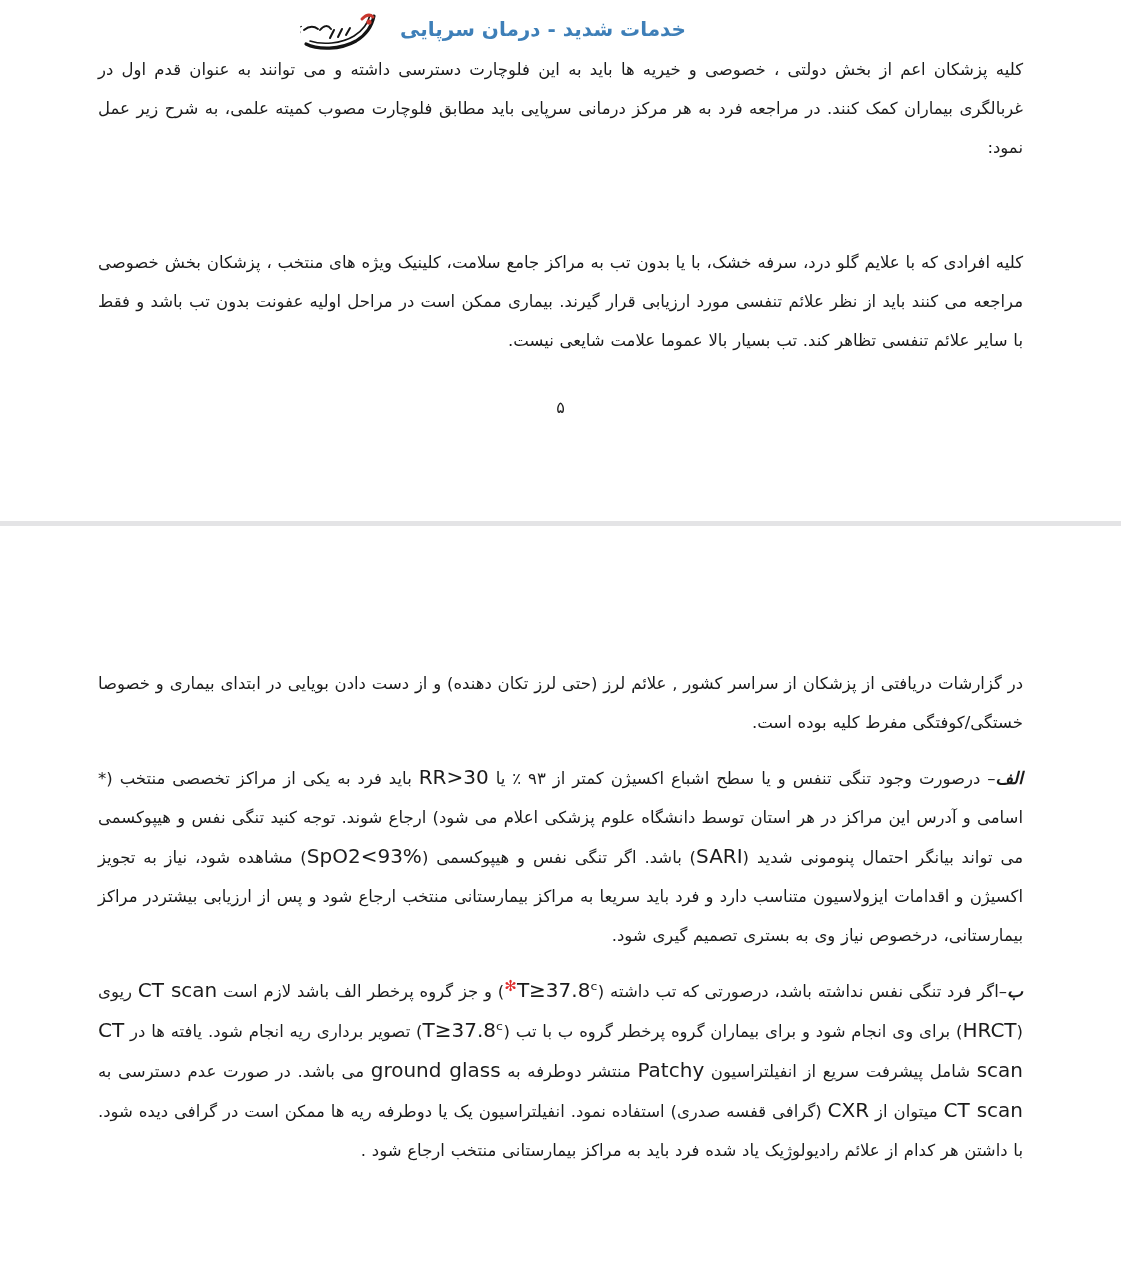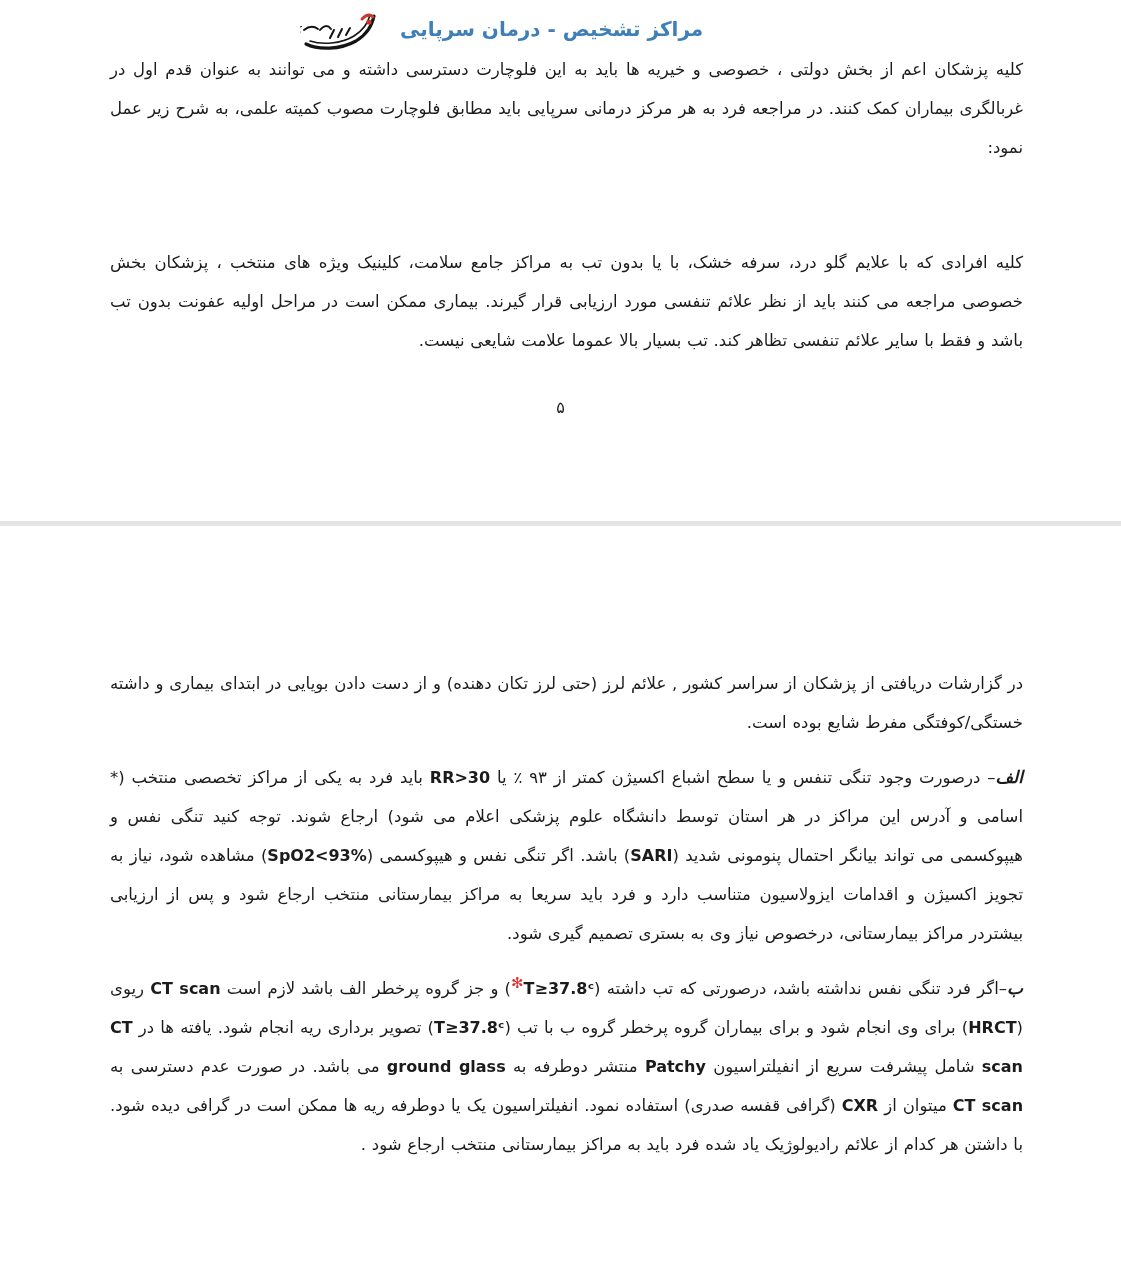--- a/index.html
+++ b/index.html
@@ -77,42 +77,41 @@
     right: 98px;
     left: 98px;
     direction: rtl;
     text-align: justify;
     text-align-last: right;
   }
   #page-one .doc-body  { top: 50px; }
   #page-two .doc-body  { top: 138px; }
 
   p.para {
-    margin: 0 0 22px 12px;
+    margin: 0 0 22px 0;
     font-size: 16.5px;
     line-height: 39px;
     color: #1b1b1b;
     text-align: justify;
     text-align-last: right;
     word-spacing: 0.5px;
   }
   p.para.tight { margin-bottom: 16px; }
   p.para.last  { margin-bottom: 0; }
 
   .lead {
     font-weight: bold;
     font-size: 17px;
     font-style: italic;
   }
   .latin {
     font-family: "DejaVu Sans", "Liberation Sans", sans-serif;
     direction: ltr;
     unicode-bidi: isolate;
-    font-size: 16px;
-    font-weight: bold;
+    font-size: 20px;
   }
   .asterisk {
     color: #e02b2b;
     font-size: 15px;
     vertical-align: super;
     line-height: 0;
   }
 
   
   .page-number {
@@ -127,21 +126,21 @@
   #page-one .page-number { top: 398px; }
 
   .spacer-block { height: 54px; }
 </style>
 </head>
 <body>
 
 <div class="page" id="page-one">
 
   <div class="doc-header">
-    <div class="doc-title">مراکز تشخیص - درمان سرپایی</div>
+    <div class="doc-title">خدمات شدید - درمان سرپایی</div>
     <div class="site-logo" aria-hidden="true">
       <svg width="86" height="46" viewBox="0 0 86 46" xmlns="http://www.w3.org/2000/svg">
 
         <path d="M6 36 C 18 42, 40 42, 56 33 C 66 27, 72 18, 74 8" stroke="#141414" stroke-width="3.2" fill="none" stroke-linecap="round"></path>
         <path d="M10 33 C 22 37, 41 36, 54 28 C 62 23, 68 15, 70 7" stroke="#141414" stroke-width="1.6" fill="none" stroke-linecap="round"></path>
 
         <path d="M62 11 C 66 7, 70 6, 73 9" stroke="#c8372e" stroke-width="3" fill="none" stroke-linecap="round"></path>
         <circle cx="69" cy="14" r="2.6" fill="#c8372e"></circle>
 
         <path d="M30 30 L 34 22" stroke="#141414" stroke-width="2" stroke-linecap="round"></path>
@@ -164,21 +163,21 @@
   </div>
 
   <div class="page-number">۵</div>
 </div>
 
 <div class="page-separator"></div>
 
 <div class="page" id="page-two">
   <div class="doc-body">
 
-    <p class="para tight">در گزارشات دریافتی از پزشکان از سراسر کشور , علائم لرز (حتی لرز تکان دهنده) و از دست دادن بویایی در ابتدای بیماری و داشته خستگی/کوفتگی مفرط شایع بوده است.</p>
+    <p class="para tight">در گزارشات دریافتی از پزشکان از سراسر کشور , علائم لرز (حتی لرز تکان دهنده) و از دست دادن بویایی در ابتدای بیماری و خصوصا خستگی/کوفتگی مفرط کلیه بوده است.</p>
 
     <p class="para tight">
       <span class="lead">الف</span><span>– درصورت وجود تنگی تنفس و یا سطح اشباع اکسیژن کمتر از ۹۳ ٪ یا </span><span class="latin">RR&gt;30</span><span> باید فرد به یکی از مراکز تخصصی منتخب (* اسامی و آدرس این مراکز در هر استان توسط دانشگاه علوم پزشکی اعلام می شود) ارجاع شوند. توجه کنید تنگی نفس و هیپوکسمی می تواند بیانگر احتمال پنومونی شدید (</span><span class="latin">SARI</span><span>) باشد. اگر تنگی نفس و هیپوکسمی (</span><span class="latin">SpO2&lt;93%</span><span>) مشاهده شود، نیاز به تجویز اکسیژن و اقدامات ایزولاسیون متناسب دارد و فرد باید سریعا به مراکز بیمارستانی منتخب ارجاع شود و پس از ارزیابی بیشتردر مراکز بیمارستانی، درخصوص نیاز وی به بستری تصمیم گیری شود.</span>
     </p>
 
     <p class="para last">
       <span class="lead">ب</span><span>–اگر فرد تنگی نفس نداشته باشد، درصورتی که تب داشته (</span><span class="latin">T≥37.8ᶜ</span><span class="asterisk">✻</span><span>) و جز گروه پرخطر الف باشد لازم است </span><span class="latin">CT scan</span><span> ریوی (</span><span class="latin">HRCT</span><span>)  برای وی انجام شود و برای بیماران گروه پرخطر گروه ب با تب (</span><span class="latin">T≥37.8ᶜ</span><span>) تصویر برداری ریه انجام شود. یافته ها در </span><span class="latin">CT scan</span><span> شامل پیشرفت سریع از انفیلتراسیون </span><span class="latin">Patchy</span><span> منتشر دوطرفه به </span><span class="latin">ground glass</span><span> می باشد. در صورت عدم دسترسی به </span><span class="latin">CT scan</span><span> میتوان از   </span><span class="latin">CXR</span><span> (گرافی قفسه صدری) استفاده نمود. انفیلتراسیون یک یا دوطرفه ریه ها ممکن است در گرافی دیده شود. با داشتن هر کدام از علائم رادیولوژیک یاد شده فرد باید به مراکز بیمارستانی منتخب ارجاع شود .</span>
     </p>
 
   </div>

